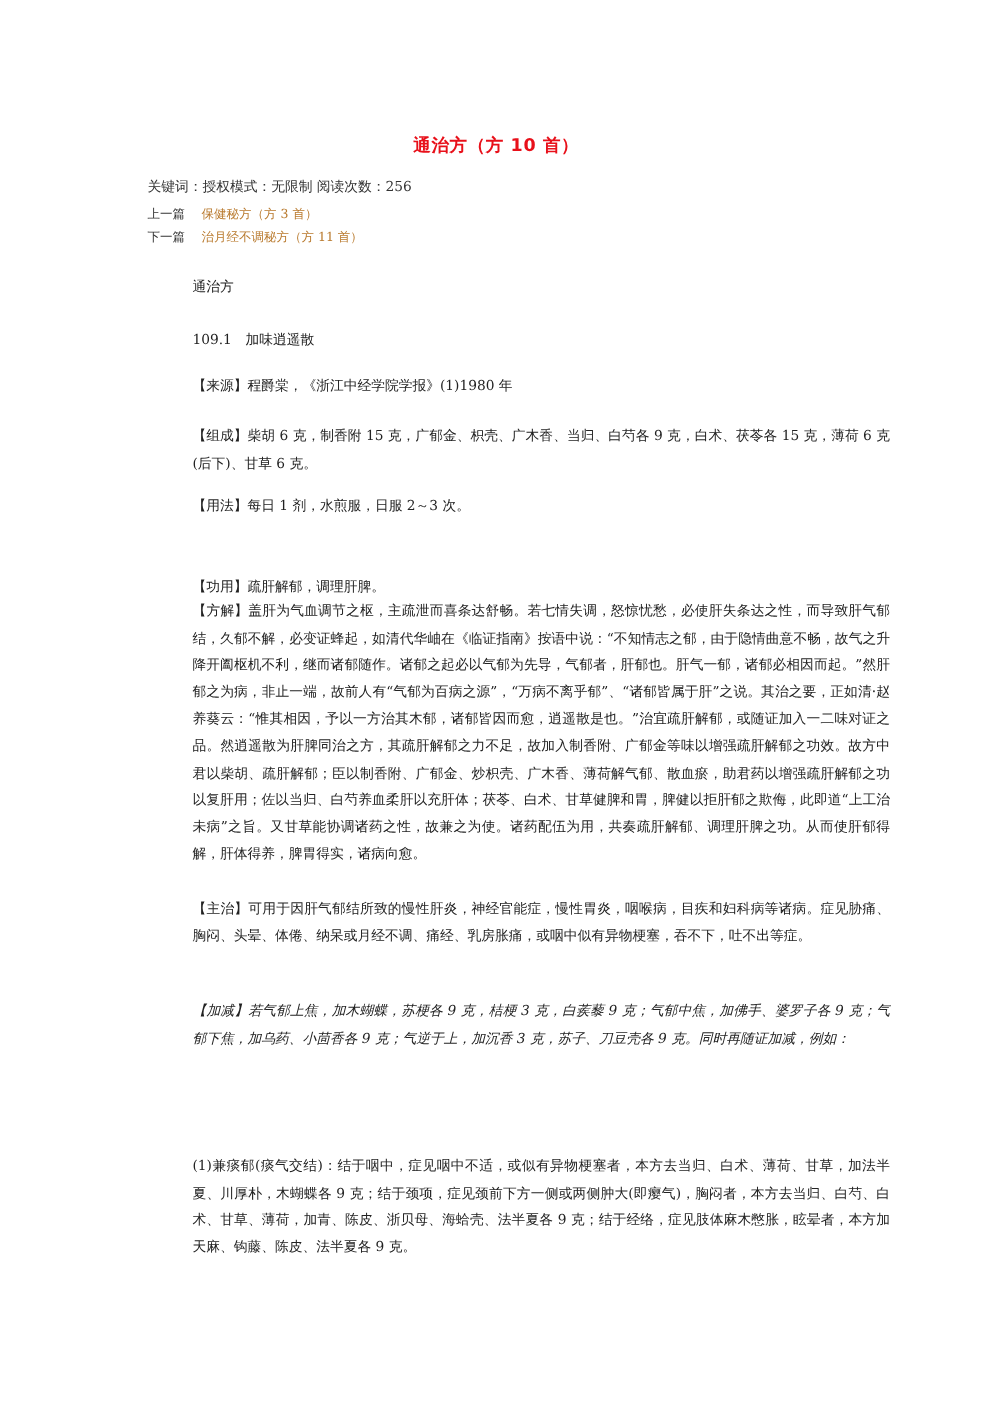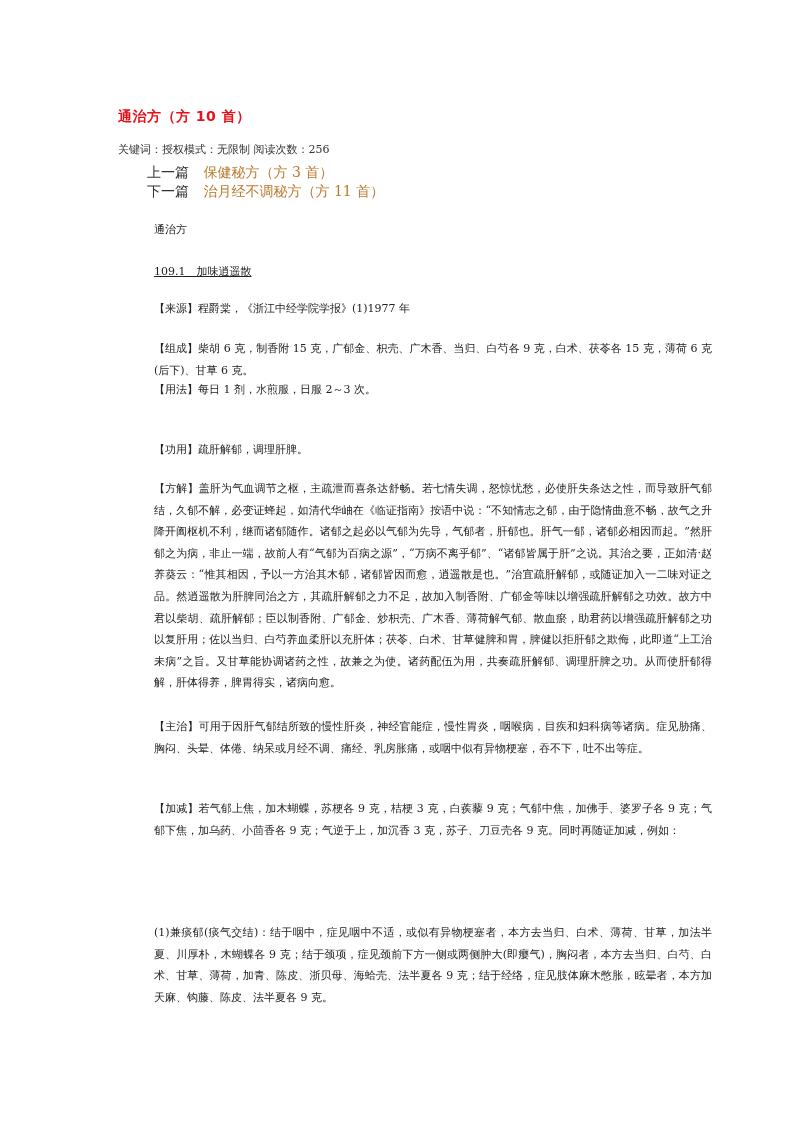--- a/index.html
+++ b/index.html
@@ -3,29 +3,29 @@
 <meta charset="utf-8">
 <style>
   html, body { margin: 0; padding: 0; background: #ffffff; }
   body {
     width: 793px; height: 1122px; position: relative; overflow: hidden;
     font-family: "DejaVu Serif", "Liberation Serif", serif;
     color: #222222;
   }
   .page { position: absolute; left: 118px; top: 0; width: 558px; }
   .title {
-    position: absolute; left: 0; top: 108px; width: 558px; 
+    position: absolute; left: 0; top: 108px; width: 558px; text-align: center;
     font-family: "DejaVu Sans", "Liberation Sans", sans-serif;
     font-weight: bold; font-size: 14px; color: #e8101a; letter-spacing: 0.5px;
   }
   .meta {
     position: absolute; left: 0; top: 142px; width: 558px; 
     font-size: 11px; color: #333333;
   }
-  .nav { position: absolute; left: 0; font-size: 14px; color: #333333; margin-left: 29px; }
+  .nav { position: absolute; left: 0; font-size: 10px; color: #333333; }
   .nav .lbl { margin-right: 10px; }
   .nav a { color: #b97a2e; text-decoration: none; cursor: pointer; }
   .nav.prev { top: 164px; }
   .nav.next { top: 183px; text-align: right; }
   .para {
     position: absolute; left: 0; width: 558px;
     font-size: 11px; line-height: 21.6px; color: #222222;
     text-align: justify;
     margin-left: 36px;
   }
@@ -40,22 +40,22 @@
   <div class="nav prev">
     <span class="lbl">上一篇</span>
     <a>保健秘方（方 3 首）</a>
   </div>
   <div class="nav next">
     <span class="lbl">下一篇</span>
     <a>治月经不调秘方（方 11 首）</a>
   </div>
 
   <div class="para" style="top:219px;">通治方</div>
-  <div class="para" style="top:261px;text-decoration:underline;">109.1　加味逍遥散</div>
-  <div class="para" style="top:298px;">【来源】程爵棠，《浙江中经学院学报》(1)1977 年</div>
+  <div class="para" style="top:261px;">109.1　加味逍遥散</div>
+  <div class="para" style="top:298px;">【来源】程爵棠，《浙江中经学院学报》(1)1980 年</div>
   <div class="para" style="top:338px;">【组成】柴胡 6 克，制香附 15 克，广郁金、枳壳、广木香、当归、白芍各 9 克，白术、茯苓各 15 克，薄荷 6 克(后下)、甘草 6 克。</div>
-  <div class="para" style="top:379px;">【用法】每日 1 剂，水煎服，日服 2～3 次。</div>
-  <div class="para" style="top:439px;">【功用】疏肝解郁，调理肝脾。</div>
+  <div class="para" style="top:394px;">【用法】每日 1 剂，水煎服，日服 2～3 次。</div>
+  <div class="para" style="top:459px;">【功用】疏肝解郁，调理肝脾。</div>
   <div class="para" style="top:478px;">【方解】盖肝为气血调节之枢，主疏泄而喜条达舒畅。若七情失调，怒惊忧愁，必使肝失条达之性，而导致肝气郁结，久郁不解，必变证蜂起，如清代华岫在《临证指南》按语中说：“不知情志之郁，由于隐情曲意不畅，故气之升降开阖枢机不利，继而诸郁随作。诸郁之起必以气郁为先导，气郁者，肝郁也。肝气一郁，诸郁必相因而起。”然肝郁之为病，非止一端，故前人有“气郁为百病之源”，“万病不离乎郁”、“诸郁皆属于肝”之说。其治之要，正如清·赵养葵云：“惟其相因，予以一方治其木郁，诸郁皆因而愈，逍遥散是也。”治宜疏肝解郁，或随证加入一二味对证之品。然逍遥散为肝脾同治之方，其疏肝解郁之力不足，故加入制香附、广郁金等味以增强疏肝解郁之功效。故方中君以柴胡、疏肝解郁；臣以制香附、广郁金、炒枳壳、广木香、薄荷解气郁、散血瘀，助君药以增强疏肝解郁之功以复肝用；佐以当归、白芍养血柔肝以充肝体；茯苓、白术、甘草健脾和胃，脾健以拒肝郁之欺侮，此即道“上工治未病”之旨。又甘草能协调诸药之性，故兼之为使。诸药配伍为用，共奏疏肝解郁、调理肝脾之功。从而使肝郁得解，肝体得养，脾胃得实，诸病向愈。</div>
   <div class="para" style="top:716px;">【主治】可用于因肝气郁结所致的慢性肝炎，神经官能症，慢性胃炎，咽喉病，目疾和妇科病等诸病。症见胁痛、胸闷、头晕、体倦、纳呆或月经不调、痛经、乳房胀痛，或咽中似有异物梗塞，吞不下，吐不出等症。</div>
-  <div class="para" style="top:798px;">【加减】若气郁上焦，加木蝴蝶，苏梗各 9 克，桔梗 3 克，白蒺藜 9 克；气郁中焦，加佛手、婆罗子各 9 克；气郁下焦，加乌药、小茴香各 9 克；气逆于上，加沉香 3 克，苏子、刀豆壳各 9 克。同时再随证加减，例如：</div>
+  <div class="para" style="top:798px;font-style:italic;">【加减】若气郁上焦，加木蝴蝶，苏梗各 9 克，桔梗 3 克，白蒺藜 9 克；气郁中焦，加佛手、婆罗子各 9 克；气郁下焦，加乌药、小茴香各 9 克；气逆于上，加沉香 3 克，苏子、刀豆壳各 9 克。同时再随证加减，例如：</div>
   <div class="para" style="top:922px;">(1)兼痰郁(痰气交结)：结于咽中，症见咽中不适，或似有异物梗塞者，本方去当归、白术、薄荷、甘草，加法半夏、川厚朴，木蝴蝶各 9 克；结于颈项，症见颈前下方一侧或两侧肿大(即瘿气)，胸闷者，本方去当归、白芍、白术、甘草、薄荷，加青、陈皮、浙贝母、海蛤壳、法半夏各 9 克；结于经络，症见肢体麻木憋胀，眩晕者，本方加天麻、钩藤、陈皮、法半夏各 9 克。</div>
 </div>
 
 </body></html>

